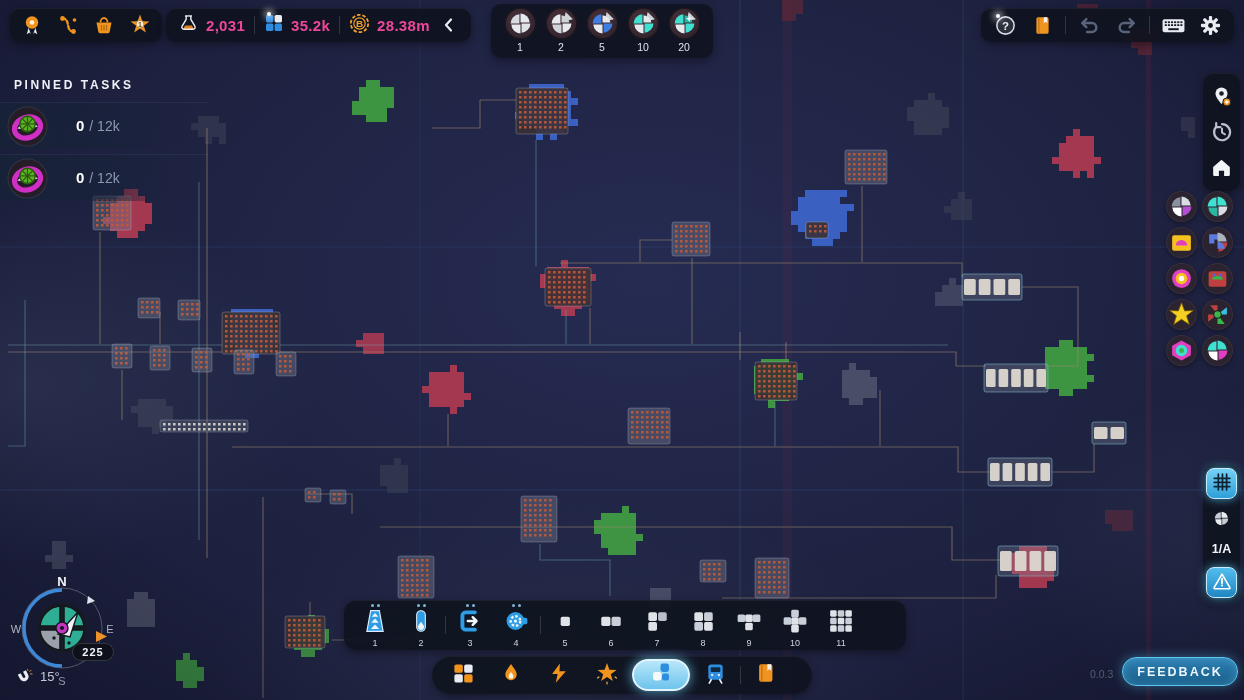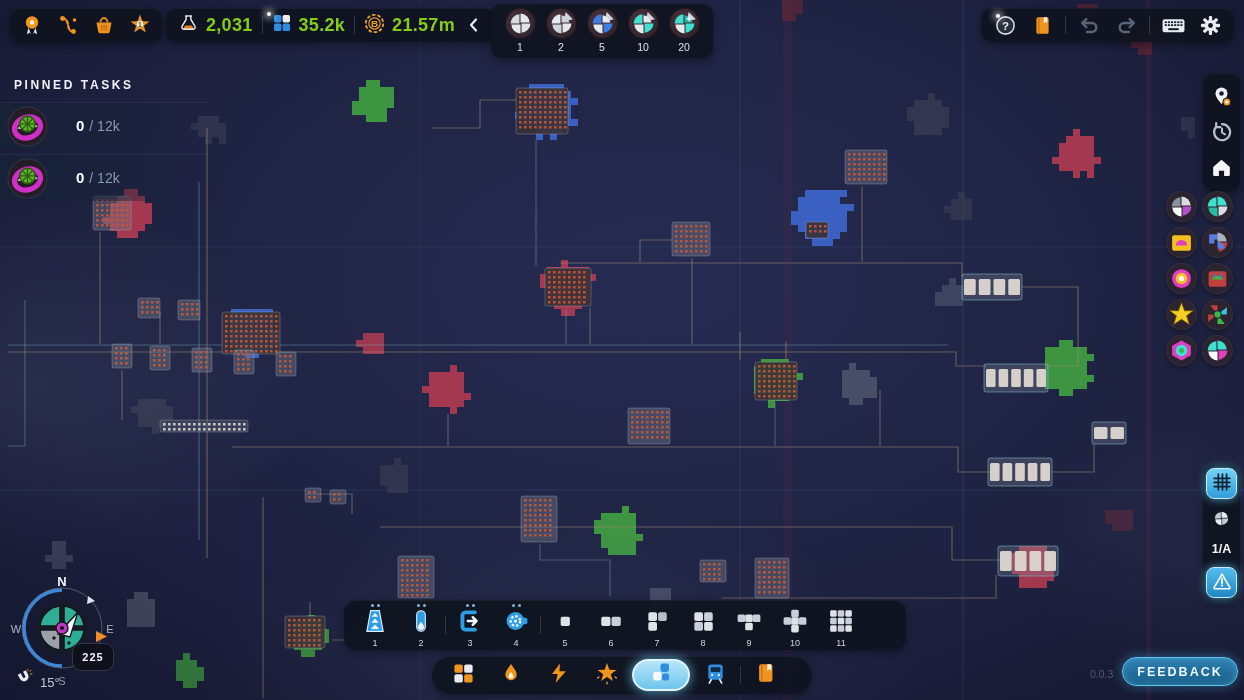--- a/index.html
+++ b/index.html
@@ -32,21 +32,21 @@
   .icon-btn {
     width:28px; height:28px; display:flex; align-items:center; justify-content:center;
     border-radius:6px; cursor:pointer; flex:0 0 auto;
   }
   .icon-btn svg { display:block; }
 
   
   #group-badges { left:10px; top:8px; height:34px; padding:0 8px; gap:8px; }
   #group-resources { left:166px; top:8px; height:34px; padding:0 12px; gap:9px; }
   .res-entry { display:flex; align-items:center; gap:7px; }
-  .res-value { font-size:18px; font-weight:700; color:#84cc16; letter-spacing:.3px; }
+  .res-value { font-size:15px; font-weight:700; color:#ec4899; letter-spacing:.3px; }
 
   
   #shape-selector {
     left:491px; top:4px; height:54px; padding:4px 10px 2px;
     display:flex; gap:3px; align-items:flex-start;
     background:rgba(15,19,31,.88); border-radius:10px;
     box-shadow:0 3px 9px rgba(0,0,0,.38);
   }
   .sel-item { width:38px; display:flex; flex-direction:column; align-items:center; cursor:pointer; }
   .sel-badge {
@@ -115,26 +115,26 @@
     width:58px; height:32px; border-radius:16px;
     background:linear-gradient(180deg,#b8e6fa 0%, #6ec4ec 100%);
     border:2px solid #e0f5fe;
     box-shadow:0 0 12px rgba(110,210,250,.8);
   }
 
   
   #compass { left:8px; top:573px; width:112px; height:127px; }
   #compass svg text { font-family:"Liberation Sans","DejaVu Sans",sans-serif; }
   #heading-badge {
-    position:absolute; left:64px; top:70px; width:42px; height:28px;
+    position:absolute; left:64px; top:70px; width:42px; height:18px;
     background:rgba(13,16,24,.9); border:1px solid rgba(255,255,255,.16); border-radius:9px;
     display:flex; align-items:center; justify-content:center;
     font-size:11px; font-weight:700; letter-spacing:1px; color:#f2f4f8;
   }
-  #tilt-row { position:absolute; left:8px; top:96px; display:flex; align-items:flex-end; gap:7px; }
+  #tilt-row { position:absolute; left:8px; top:96px; display:flex; align-items:flex-start; gap:7px; }
   #tilt-value { font-size:13px; color:#c2c9d6; }
 
   
   #feedback-btn {
     right:6px; bottom:14px; width:116px; height:29px; border-radius:14px; cursor:pointer;
     background:linear-gradient(180deg,#2c7fb2 0%, #195e8a 100%);
     border:1.5px solid #58c7f1;
     box-shadow:0 0 12px rgba(80,190,240,.45), inset 0 0 10px rgba(130,215,250,.3);
     display:flex; align-items:center; justify-content:center;
     font-size:12.5px; font-weight:700; letter-spacing:2px; color:#eaf6fd;
@@ -351,21 +351,21 @@
     </svg></span>
     <span class="res-value">35.2k</span>
   </div>
   <div class="vdiv"></div>
   <div class="res-entry">
     <span><svg width="21" height="21" viewBox="0 0 20 20">
       <circle cx="10" cy="10" r="8.3" fill="none" stroke="#f0a028" stroke-width="1.7" stroke-dasharray="3.4 1.8"></circle>
       <circle cx="10" cy="10" r="5.4" fill="none" stroke="#f0a028" stroke-width="1.1"></circle>
       <text x="10" y="13.4" text-anchor="middle" font-size="9.5" font-weight="bold" fill="#f0a028">B</text>
     </svg></span>
-    <span class="res-value">21.57m</span>
+    <span class="res-value">28.38m</span>
   </div>
   <div class="icon-btn" style="width:20px">
     <span>
         <svg width="14" height="16" viewBox="0 0 14 16">
       <polyline points="9,2.5 4,8 9,13.5" fill="none" stroke="#e9edf2" stroke-width="2.2" stroke-linecap="round" stroke-linejoin="round"></polyline>
     </svg>
       </span>
   </div>
 </div>
 

